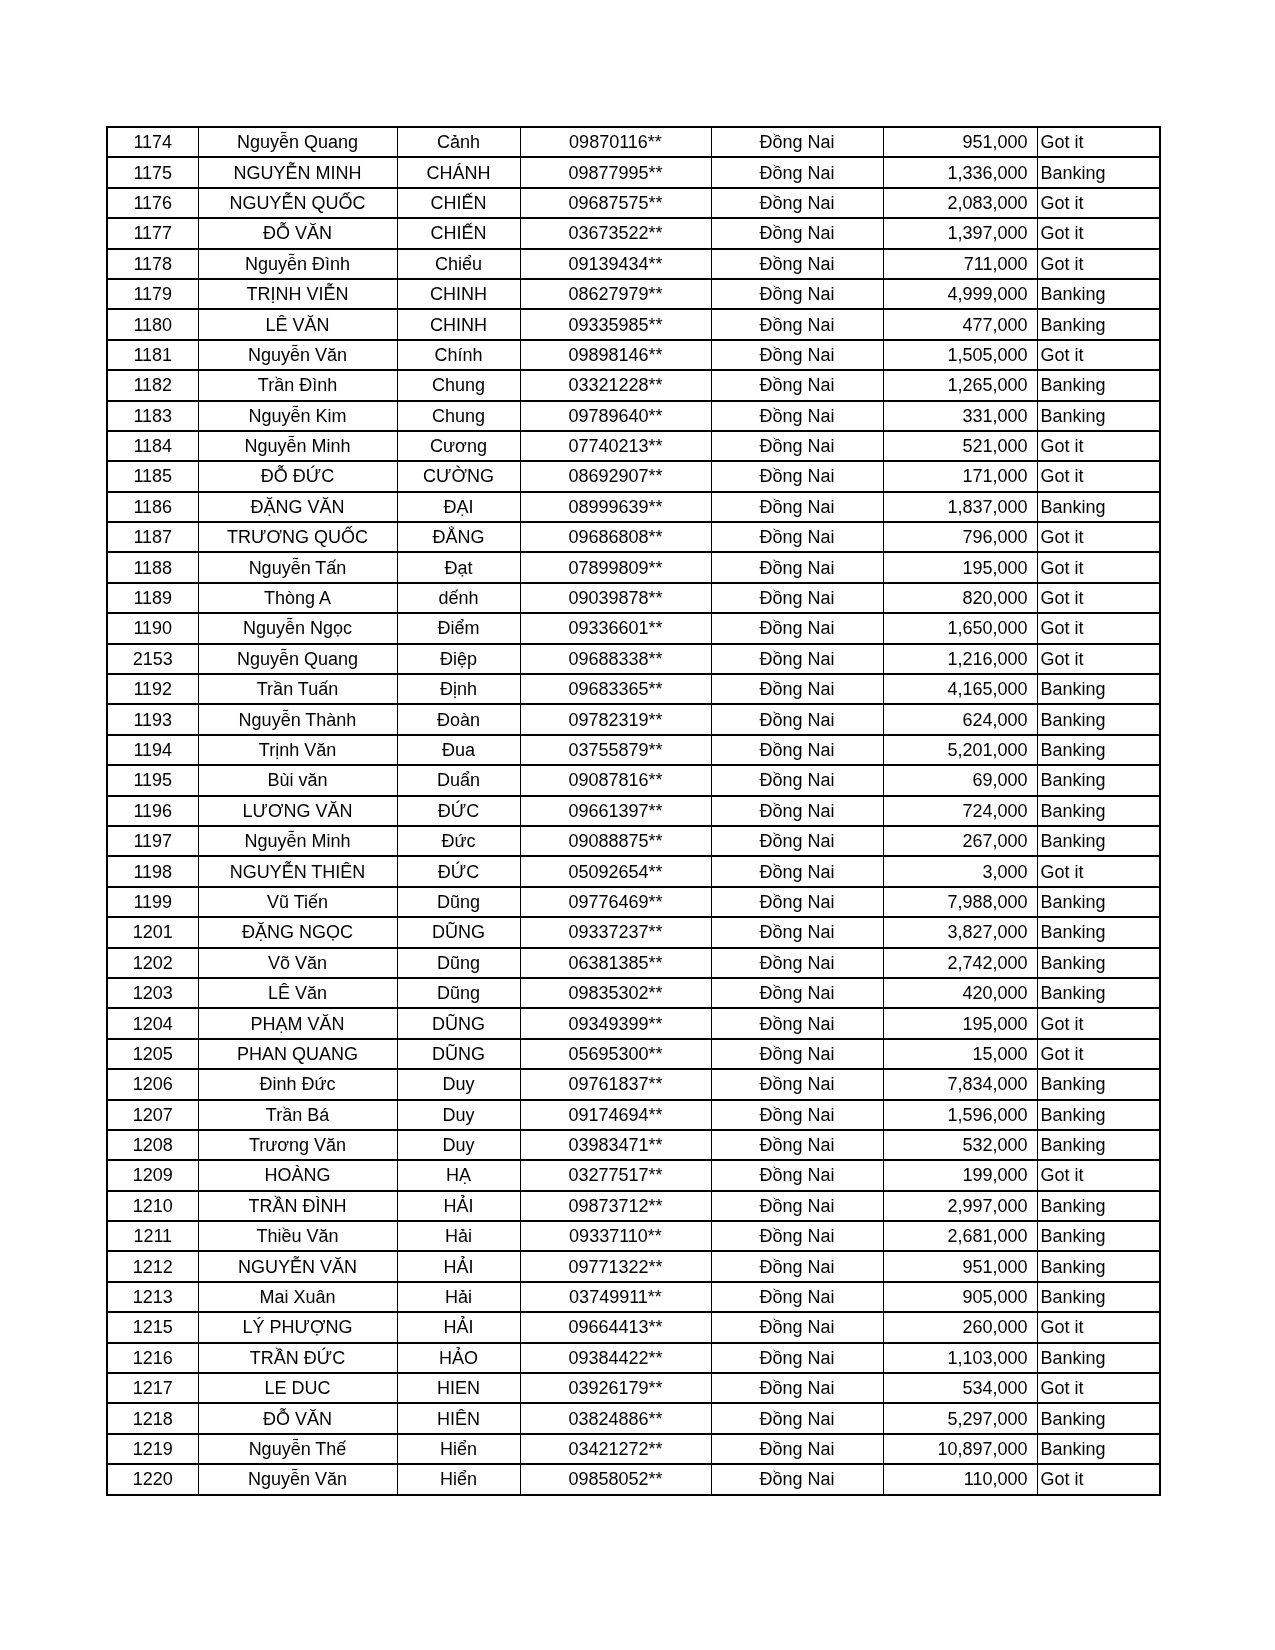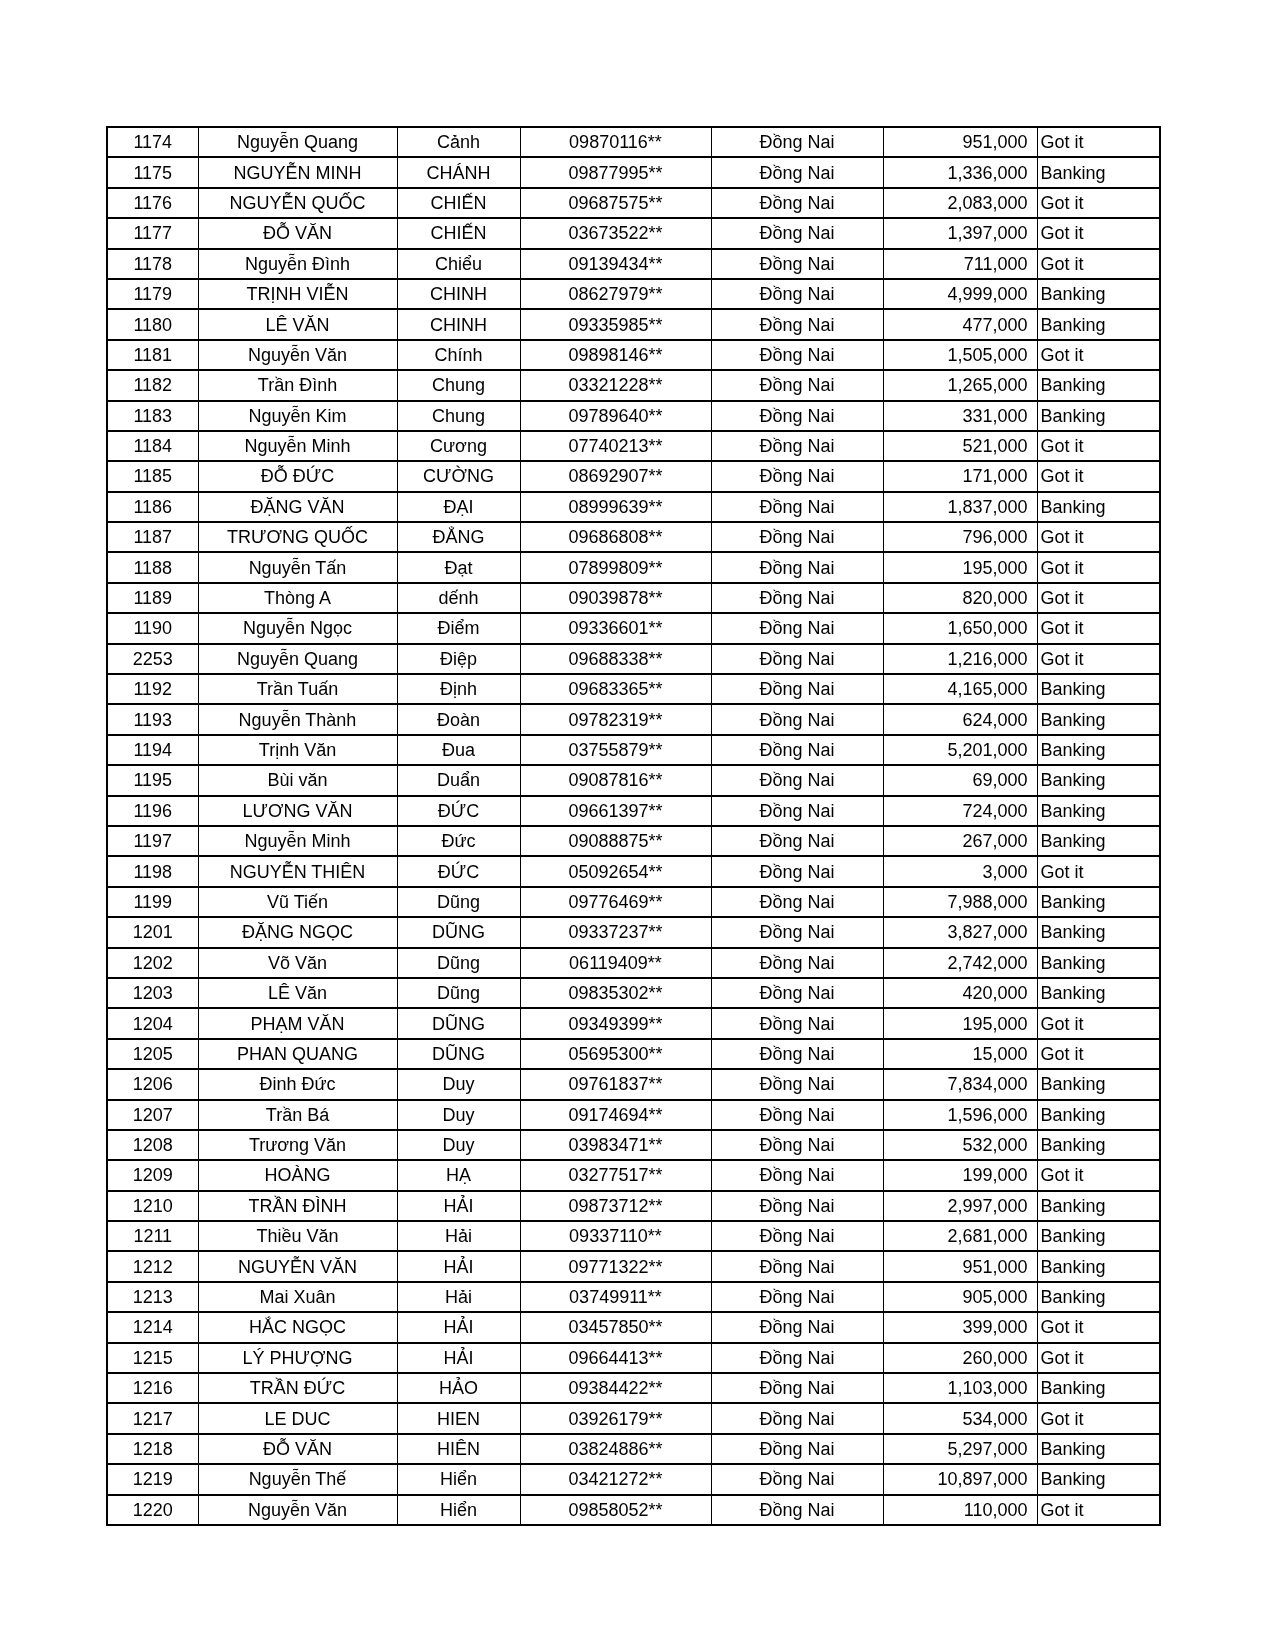--- a/index.html
+++ b/index.html
@@ -216,21 +216,21 @@
         <tr>
     <td class="c-id">1190</td>
     <td class="c-first">Nguyễn Ngọc</td>
     <td class="c-last">Điểm</td>
     <td class="c-phone">09336601**</td>
     <td class="c-province">Đồng Nai</td>
     <td class="c-amount">1,650,000</td>
     <td class="c-status">Got it</td>
   </tr>
         <tr>
-    <td class="c-id">2253</td>
+    <td class="c-id">2153</td>
     <td class="c-first">Nguyễn Quang</td>
     <td class="c-last">Điệp</td>
     <td class="c-phone">09688338**</td>
     <td class="c-province">Đồng Nai</td>
     <td class="c-amount">1,216,000</td>
     <td class="c-status">Got it</td>
   </tr>
         <tr>
     <td class="c-id">1192</td>
     <td class="c-first">Trần Tuấn</td>
@@ -309,21 +309,21 @@
     <td class="c-last">DŨNG</td>
     <td class="c-phone">09337237**</td>
     <td class="c-province">Đồng Nai</td>
     <td class="c-amount">3,827,000</td>
     <td class="c-status">Banking</td>
   </tr>
         <tr>
     <td class="c-id">1202</td>
     <td class="c-first">Võ Văn</td>
     <td class="c-last">Dũng</td>
-    <td class="c-phone">06119409**</td>
+    <td class="c-phone">06381385**</td>
     <td class="c-province">Đồng Nai</td>
     <td class="c-amount">2,742,000</td>
     <td class="c-status">Banking</td>
   </tr>
         <tr>
     <td class="c-id">1203</td>
     <td class="c-first">LÊ Văn</td>
     <td class="c-last">Dũng</td>
     <td class="c-phone">09835302**</td>
     <td class="c-province">Đồng Nai</td>
@@ -412,29 +412,20 @@
     <td class="c-status">Banking</td>
   </tr>
         <tr>
     <td class="c-id">1213</td>
     <td class="c-first">Mai Xuân</td>
     <td class="c-last">Hải</td>
     <td class="c-phone">03749911**</td>
     <td class="c-province">Đồng Nai</td>
     <td class="c-amount">905,000</td>
     <td class="c-status">Banking</td>
-  </tr>
-        <tr>
-    <td class="c-id">1214</td>
-    <td class="c-first">HẮC NGỌC</td>
-    <td class="c-last">HẢI</td>
-    <td class="c-phone">03457850**</td>
-    <td class="c-province">Đồng Nai</td>
-    <td class="c-amount">399,000</td>
-    <td class="c-status">Got it</td>
   </tr>
         <tr>
     <td class="c-id">1215</td>
     <td class="c-first">LÝ PHƯỢNG</td>
     <td class="c-last">HẢI</td>
     <td class="c-phone">09664413**</td>
     <td class="c-province">Đồng Nai</td>
     <td class="c-amount">260,000</td>
     <td class="c-status">Got it</td>
   </tr>

